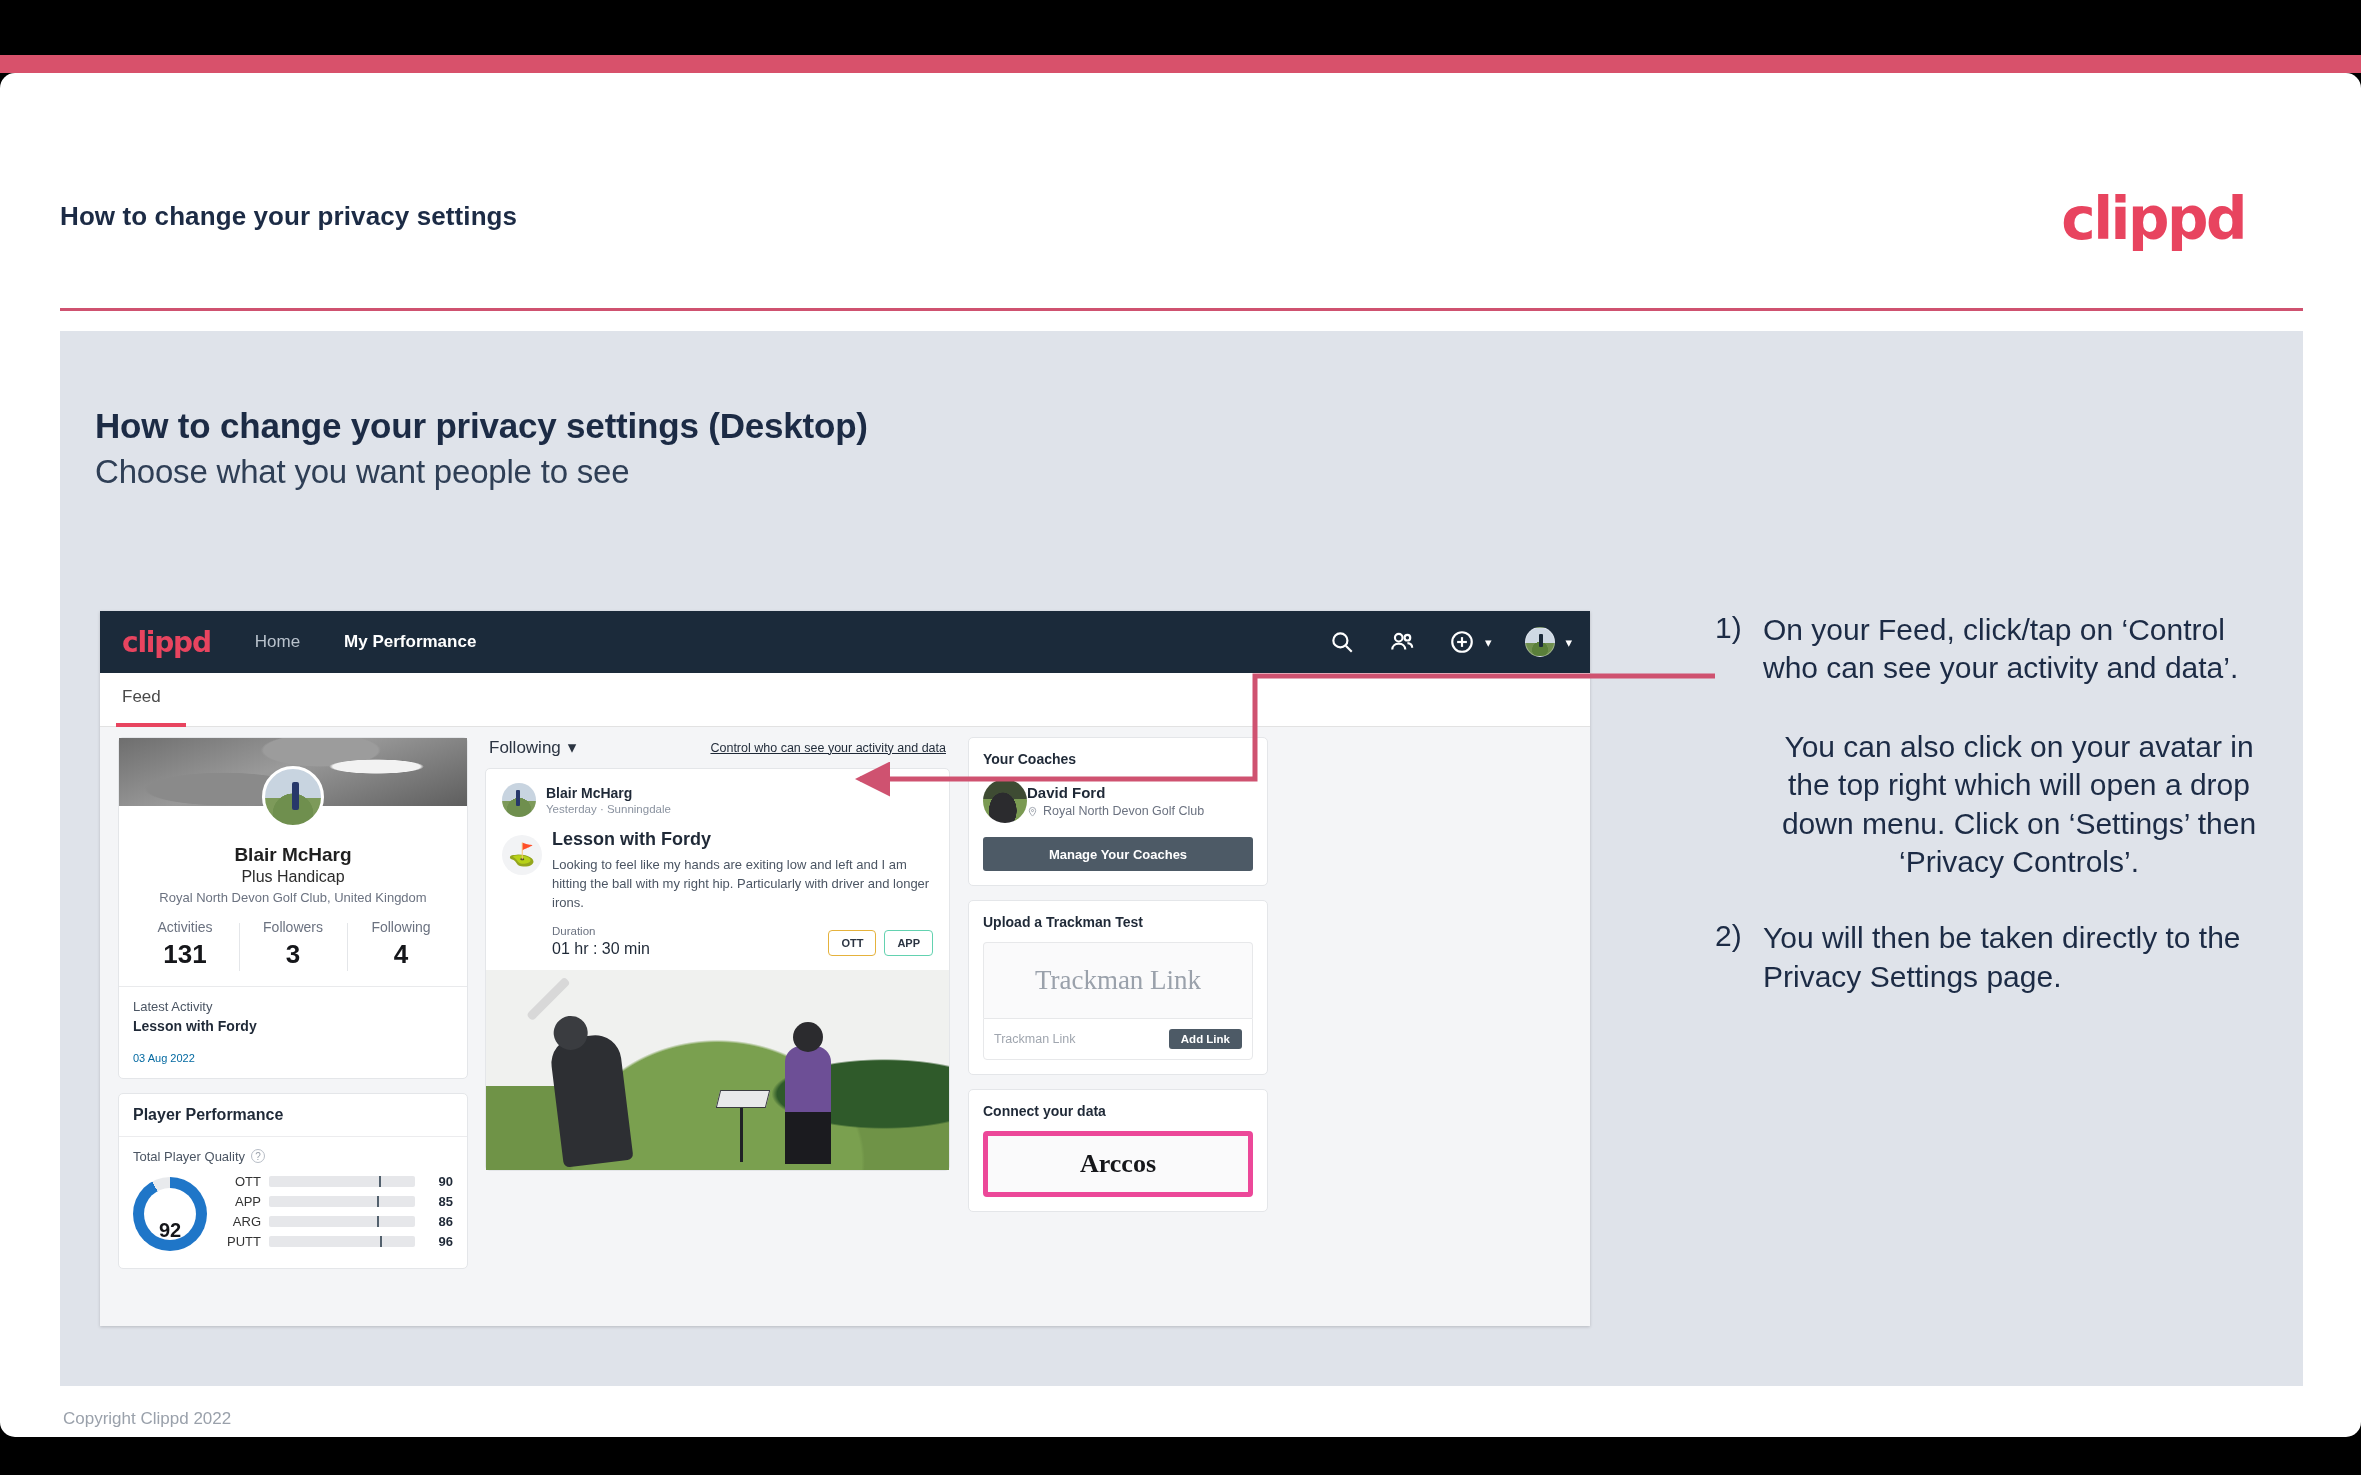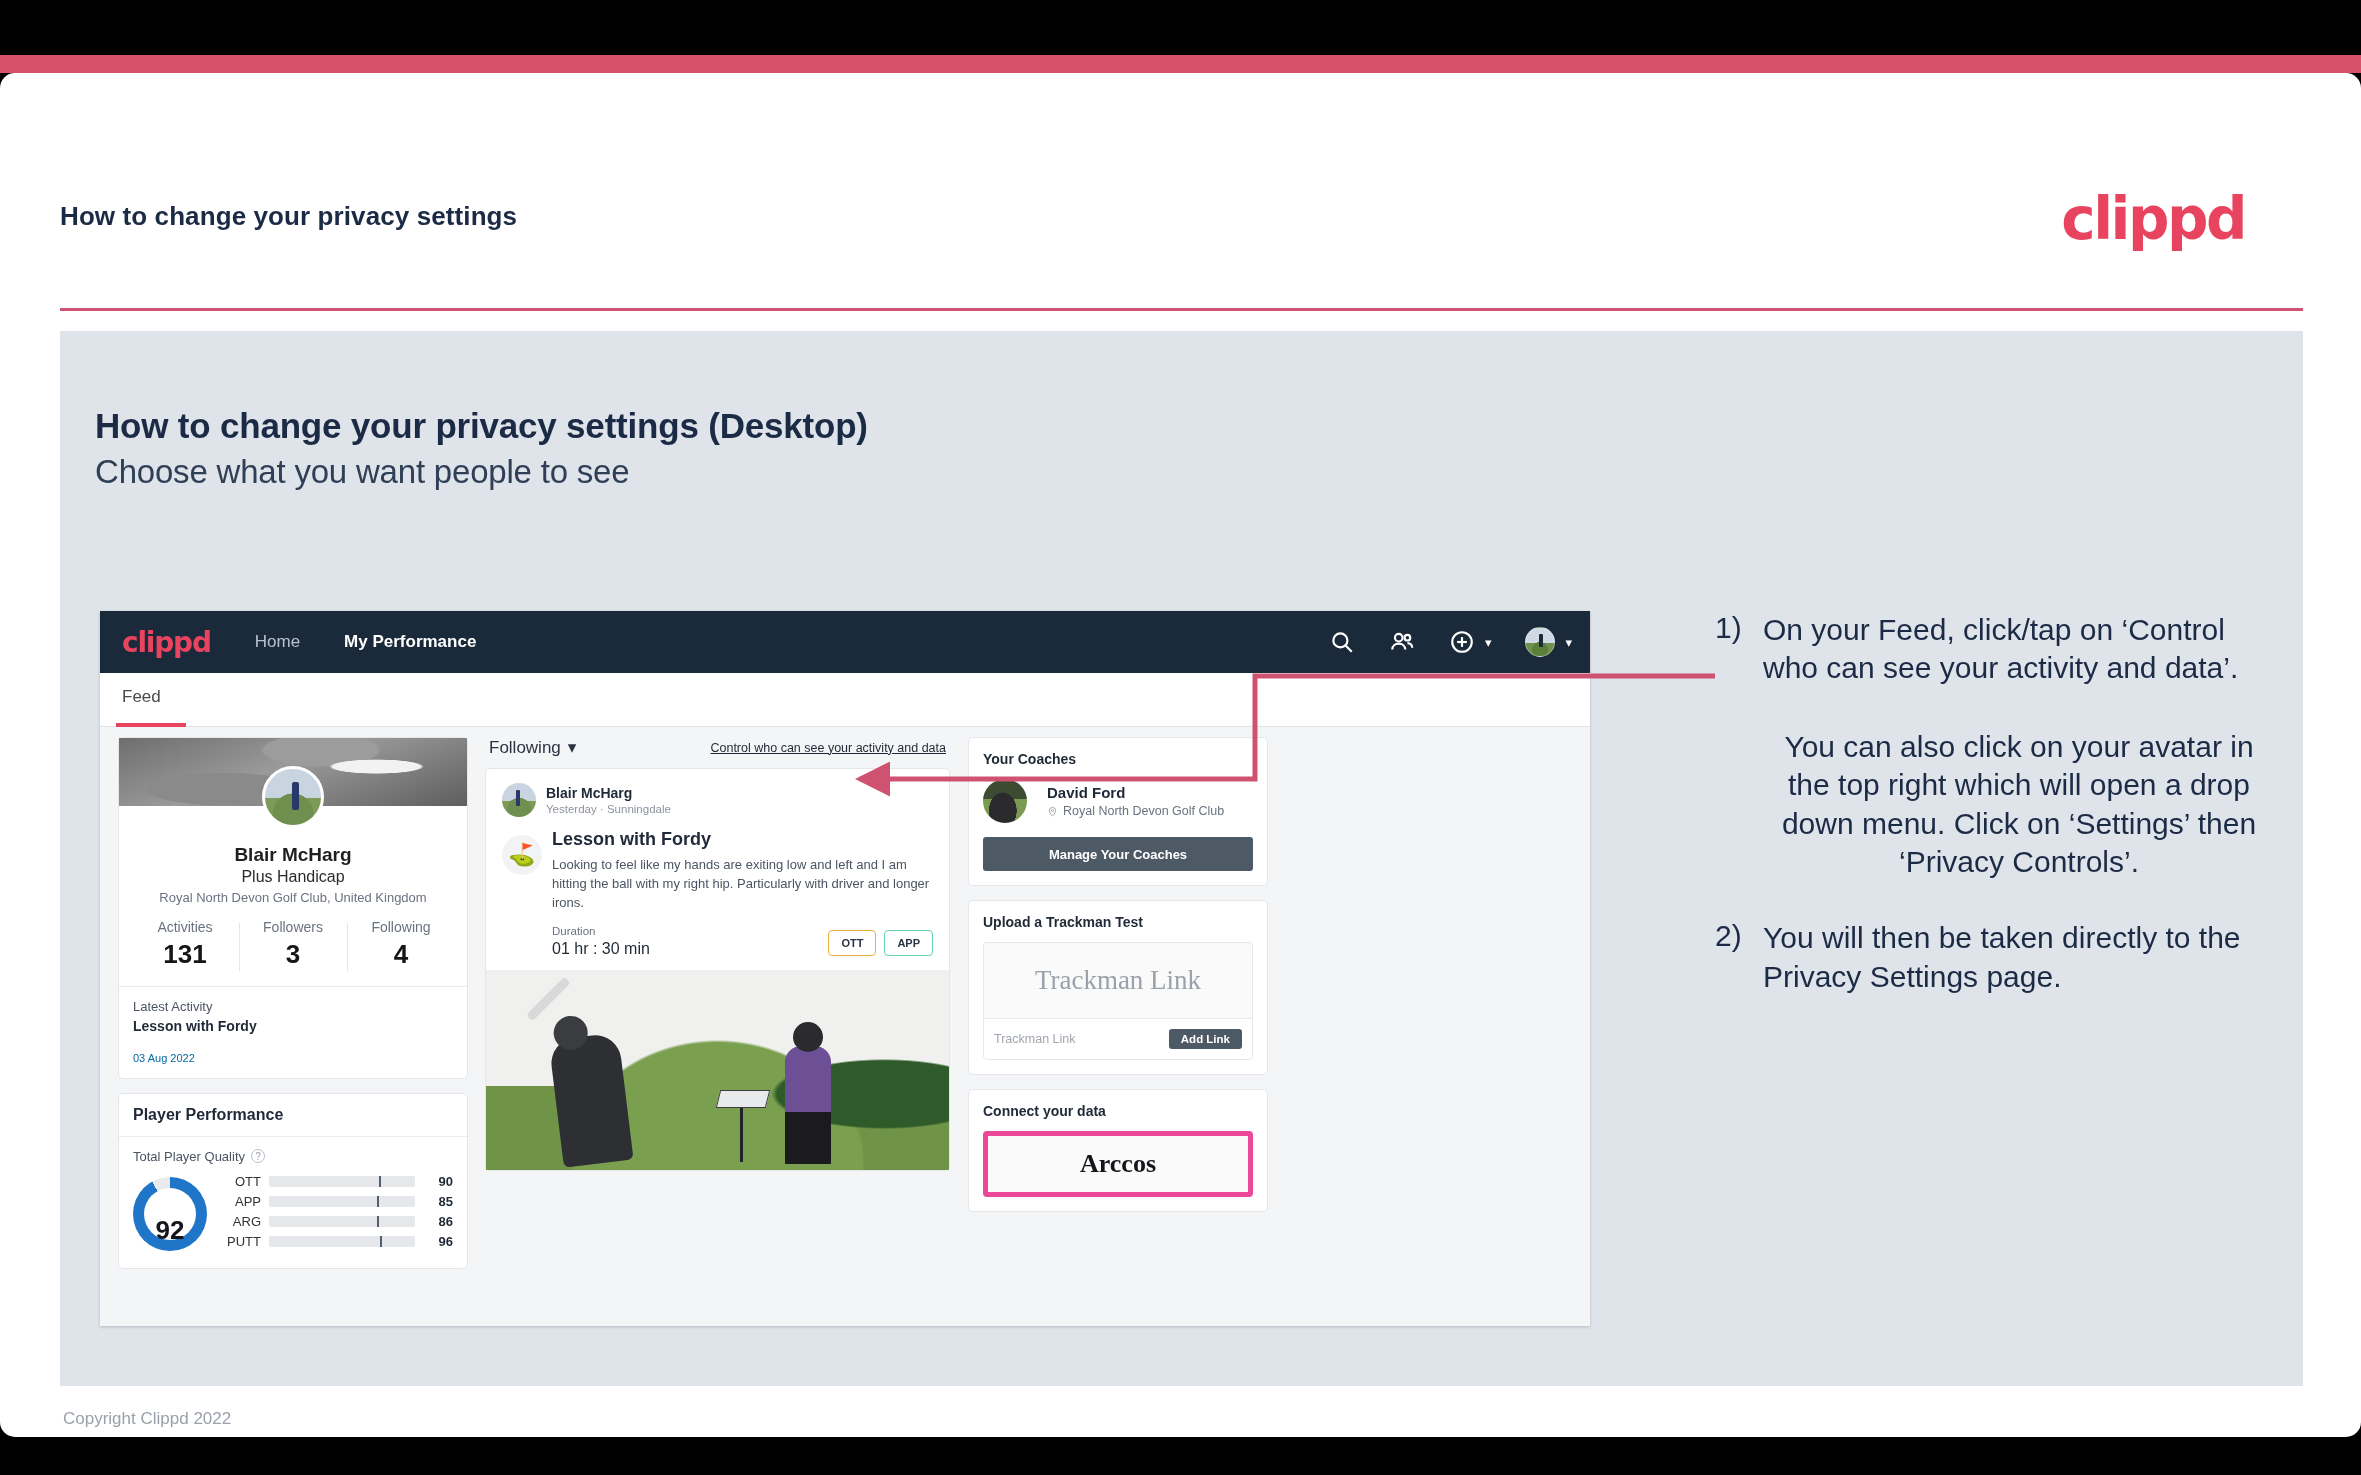--- a/index.html
+++ b/index.html
@@ -145,21 +145,21 @@
   .tpq-main { display:flex; align-items:center; margin-top:10px; }
   .donut {
     width:74px; height:74px; border-radius:50%;
     background: conic-gradient(#1f76c8 0 92%, #e8eaed 92% 100%);
     display:flex; align-items:center; justify-content:center; position:relative; flex:0 0 74px;
   }
   .donut:before {
     content:""; position:absolute; left:11px; top:11px; width:52px; height:52px;
     border-radius:50%; background:#fff;
   }
-  .donut-val { position:relative; font-size:26px; font-weight:700; color:#15161a;margin-top:33px; }
+  .donut-val { position:relative; font-size:20px; font-weight:700; color:#15161a;margin-top:33px; }
   .bars { flex:1; margin-left:10px; }
   .bar-row { display:flex; align-items:center; margin-bottom:5px; }
   .bar-label { width:44px; text-align:right; font-size:13px; color:#333; margin-right:8px; }
   .bar-track { flex:1; height:11px; background:#e6e7ea; border-radius:2px; position:relative; overflow:hidden; }
   .bar-fill { height:100%; border-radius:2px 0 0 2px; }
   .bar-tick { position:absolute; top:0; width:2px; height:11px; background:#52606d; }
   .bar-val { width:30px; text-align:right; font-size:13px; font-weight:700; color:#1f2937; margin-left:8px; }
 
   
   .col-center { position:absolute; left:385px; top:10px; width:465px; }
@@ -207,21 +207,21 @@
   .golfer-b { position:absolute; right:118px; bottom:6px; width:46px; height:118px; background:#6d4f96; border-radius:16px 16px 4px 4px; }
   .golfer-b:before { content:""; position:absolute; left:8px; top:-24px; width:30px; height:30px; border-radius:50%; background:#2b2b2e; }
   .golfer-b:after { content:""; position:absolute; left:0; bottom:0; width:46px; height:52px; background:#1b1b1f; }
   .tripod { position:absolute; right:206px; bottom:8px; width:3px; height:58px; background:#202226; }
   .tripod:before { content:""; position:absolute; left:-22px; top:-14px; width:48px; height:16px; background:#e8e9ea; border:1px solid #3a3c40; transform:skewX(-14deg); }
 
   
   .col-right { position:absolute; left:868px; top:10px; width:300px; }
   .rc { background:#fff; border:1px solid #e4e6e9; border-radius:5px; padding:13px 14px 14px; margin-bottom:14px; }
   .rc-title { font-size:14px; font-weight:700; color:#1f2937; }
-  .coach-row { display:flex; align-items:center; gap:20px; margin-top:12px; }
+  .coach-row { display:flex; align-items:center; gap:0; margin-top:12px; }
   .coach-avatar {
     width:44px; height:44px; border-radius:50%; flex:0 0 44px;
     background:
       radial-gradient(ellipse at 45% 72%, #2b2b2e 0 40%, transparent 41%),
       linear-gradient(#3e4b33 0 46%, #7a9a52 46% 100%);
   }
   .coach-name { font-size:15px; font-weight:700; color:#1f2937; }
   .coach-club { font-size:12.5px; color:#6b7280; margin-top:3px; display:flex; align-items:center; gap:5px; }
   .btn-dark {
     margin-top:14px; width:100%; height:34px; background:#4d5a66; color:#fff;

